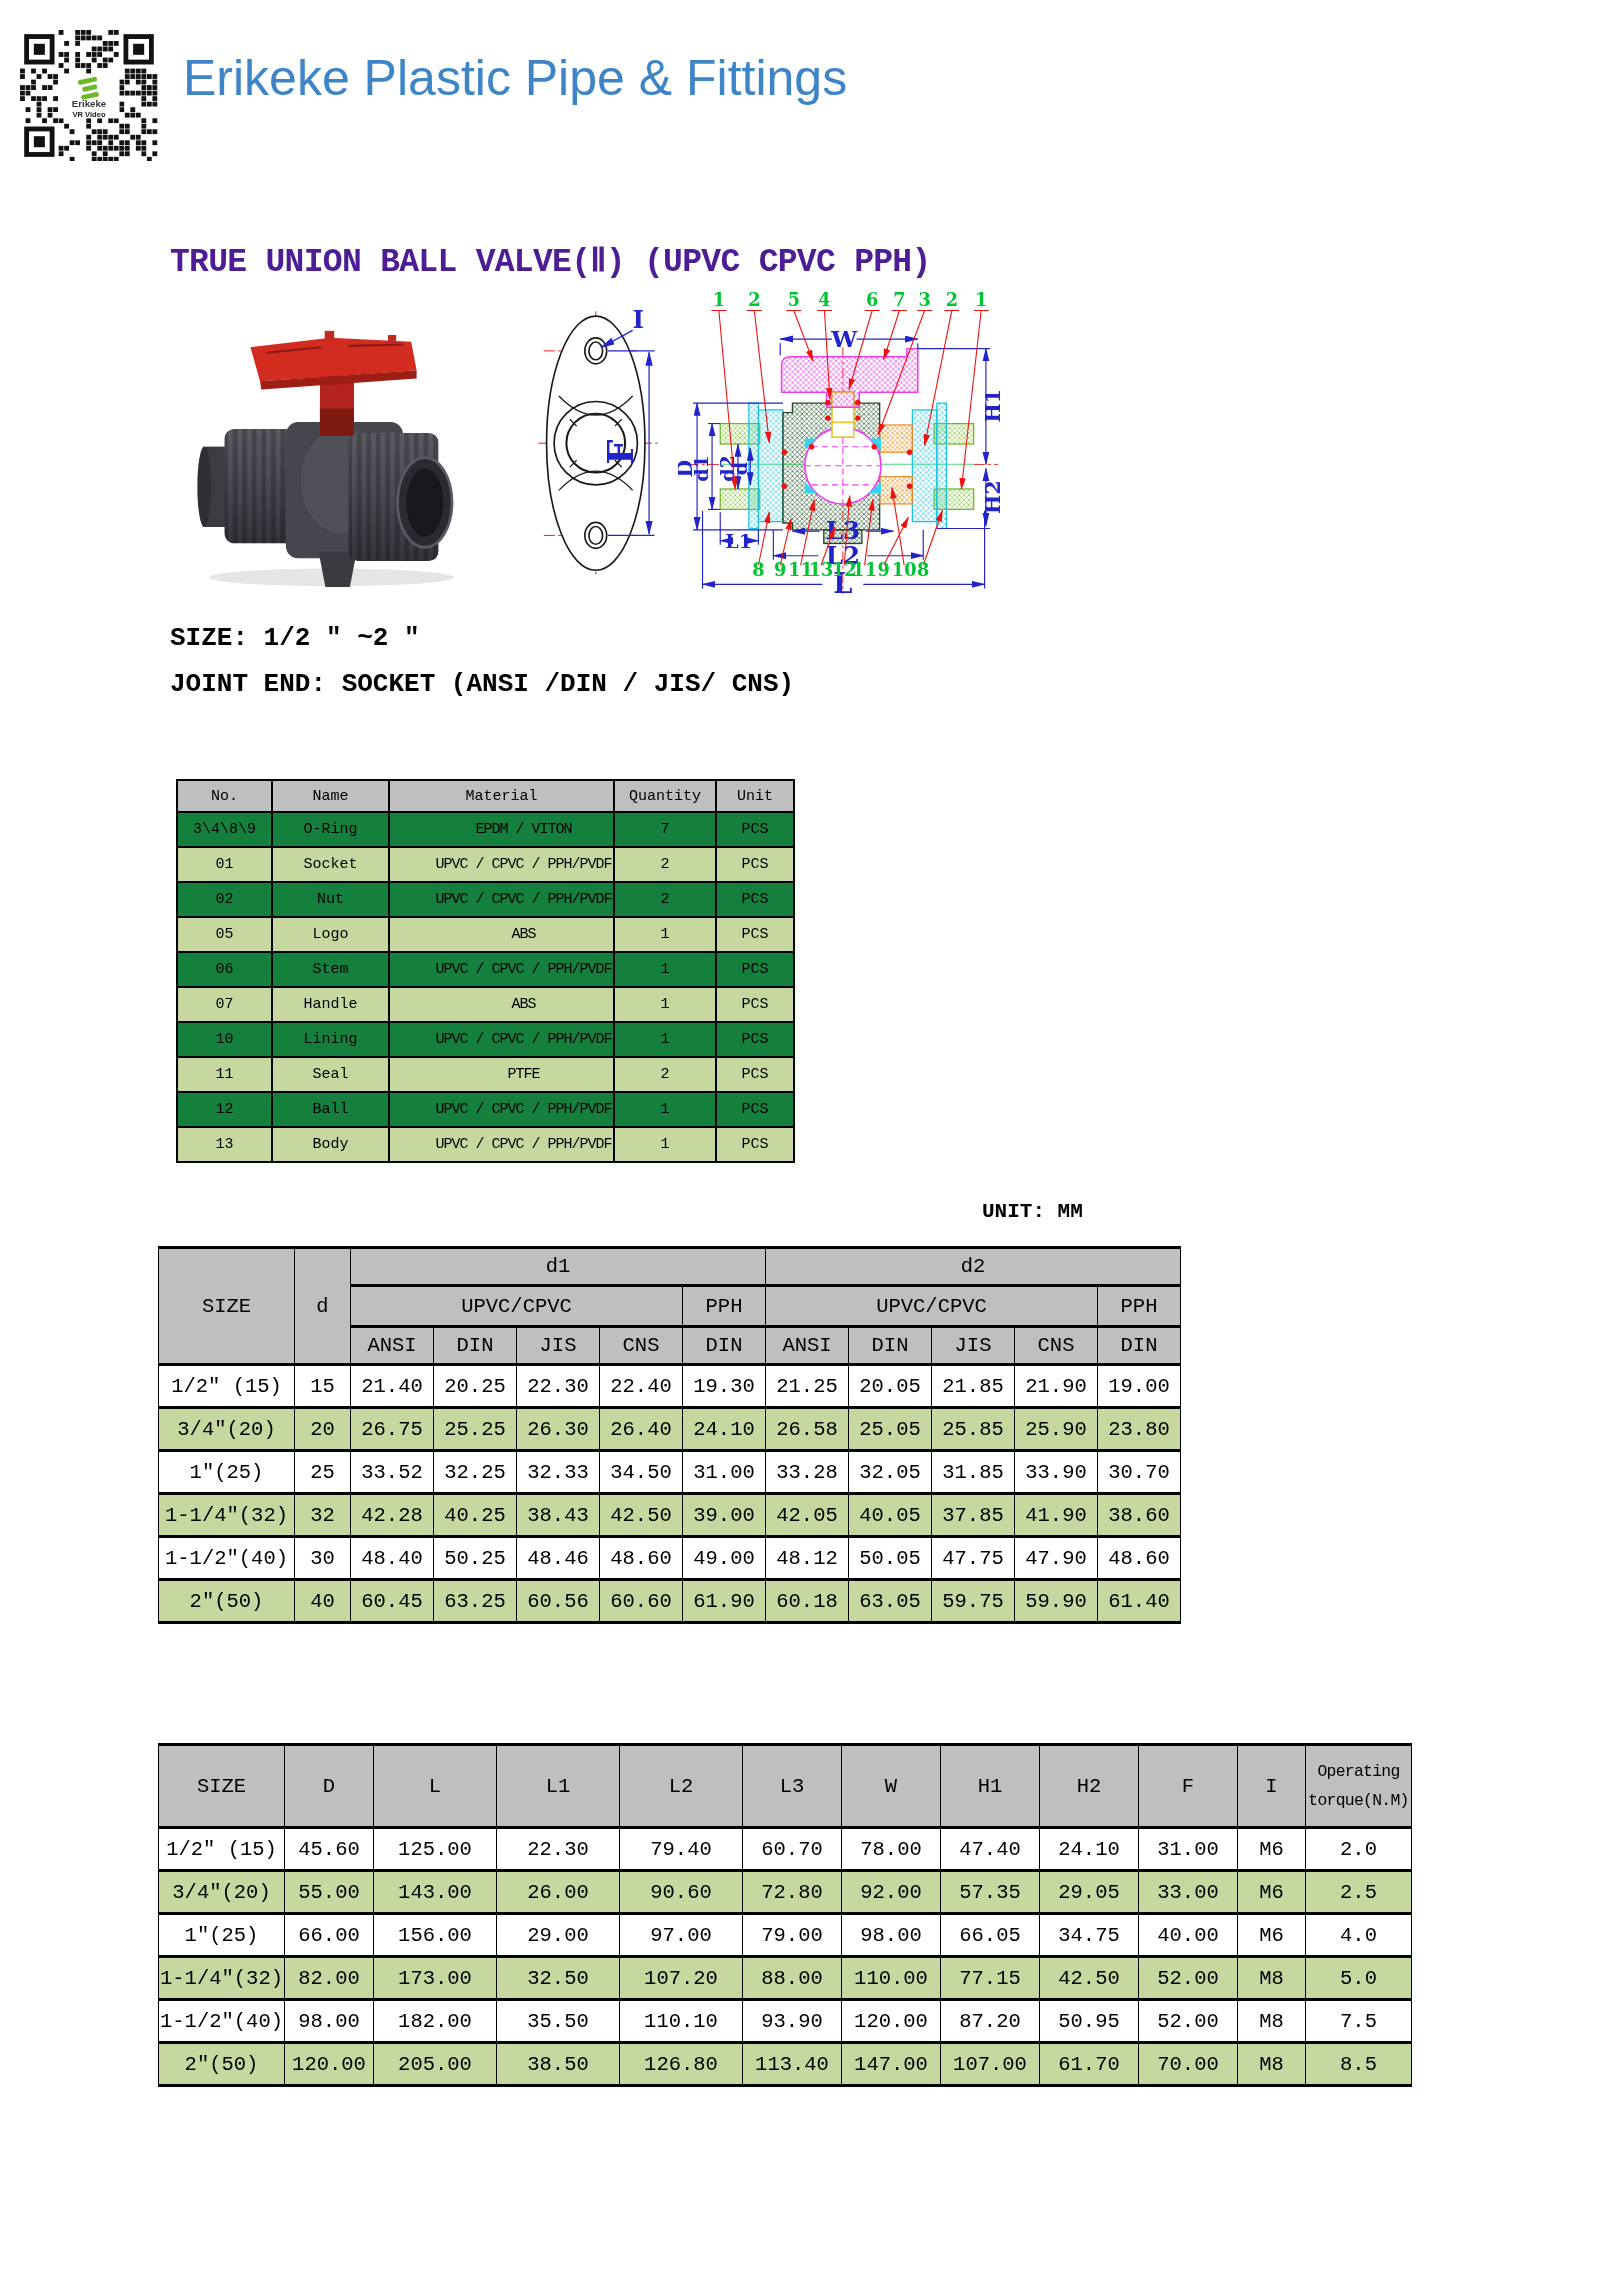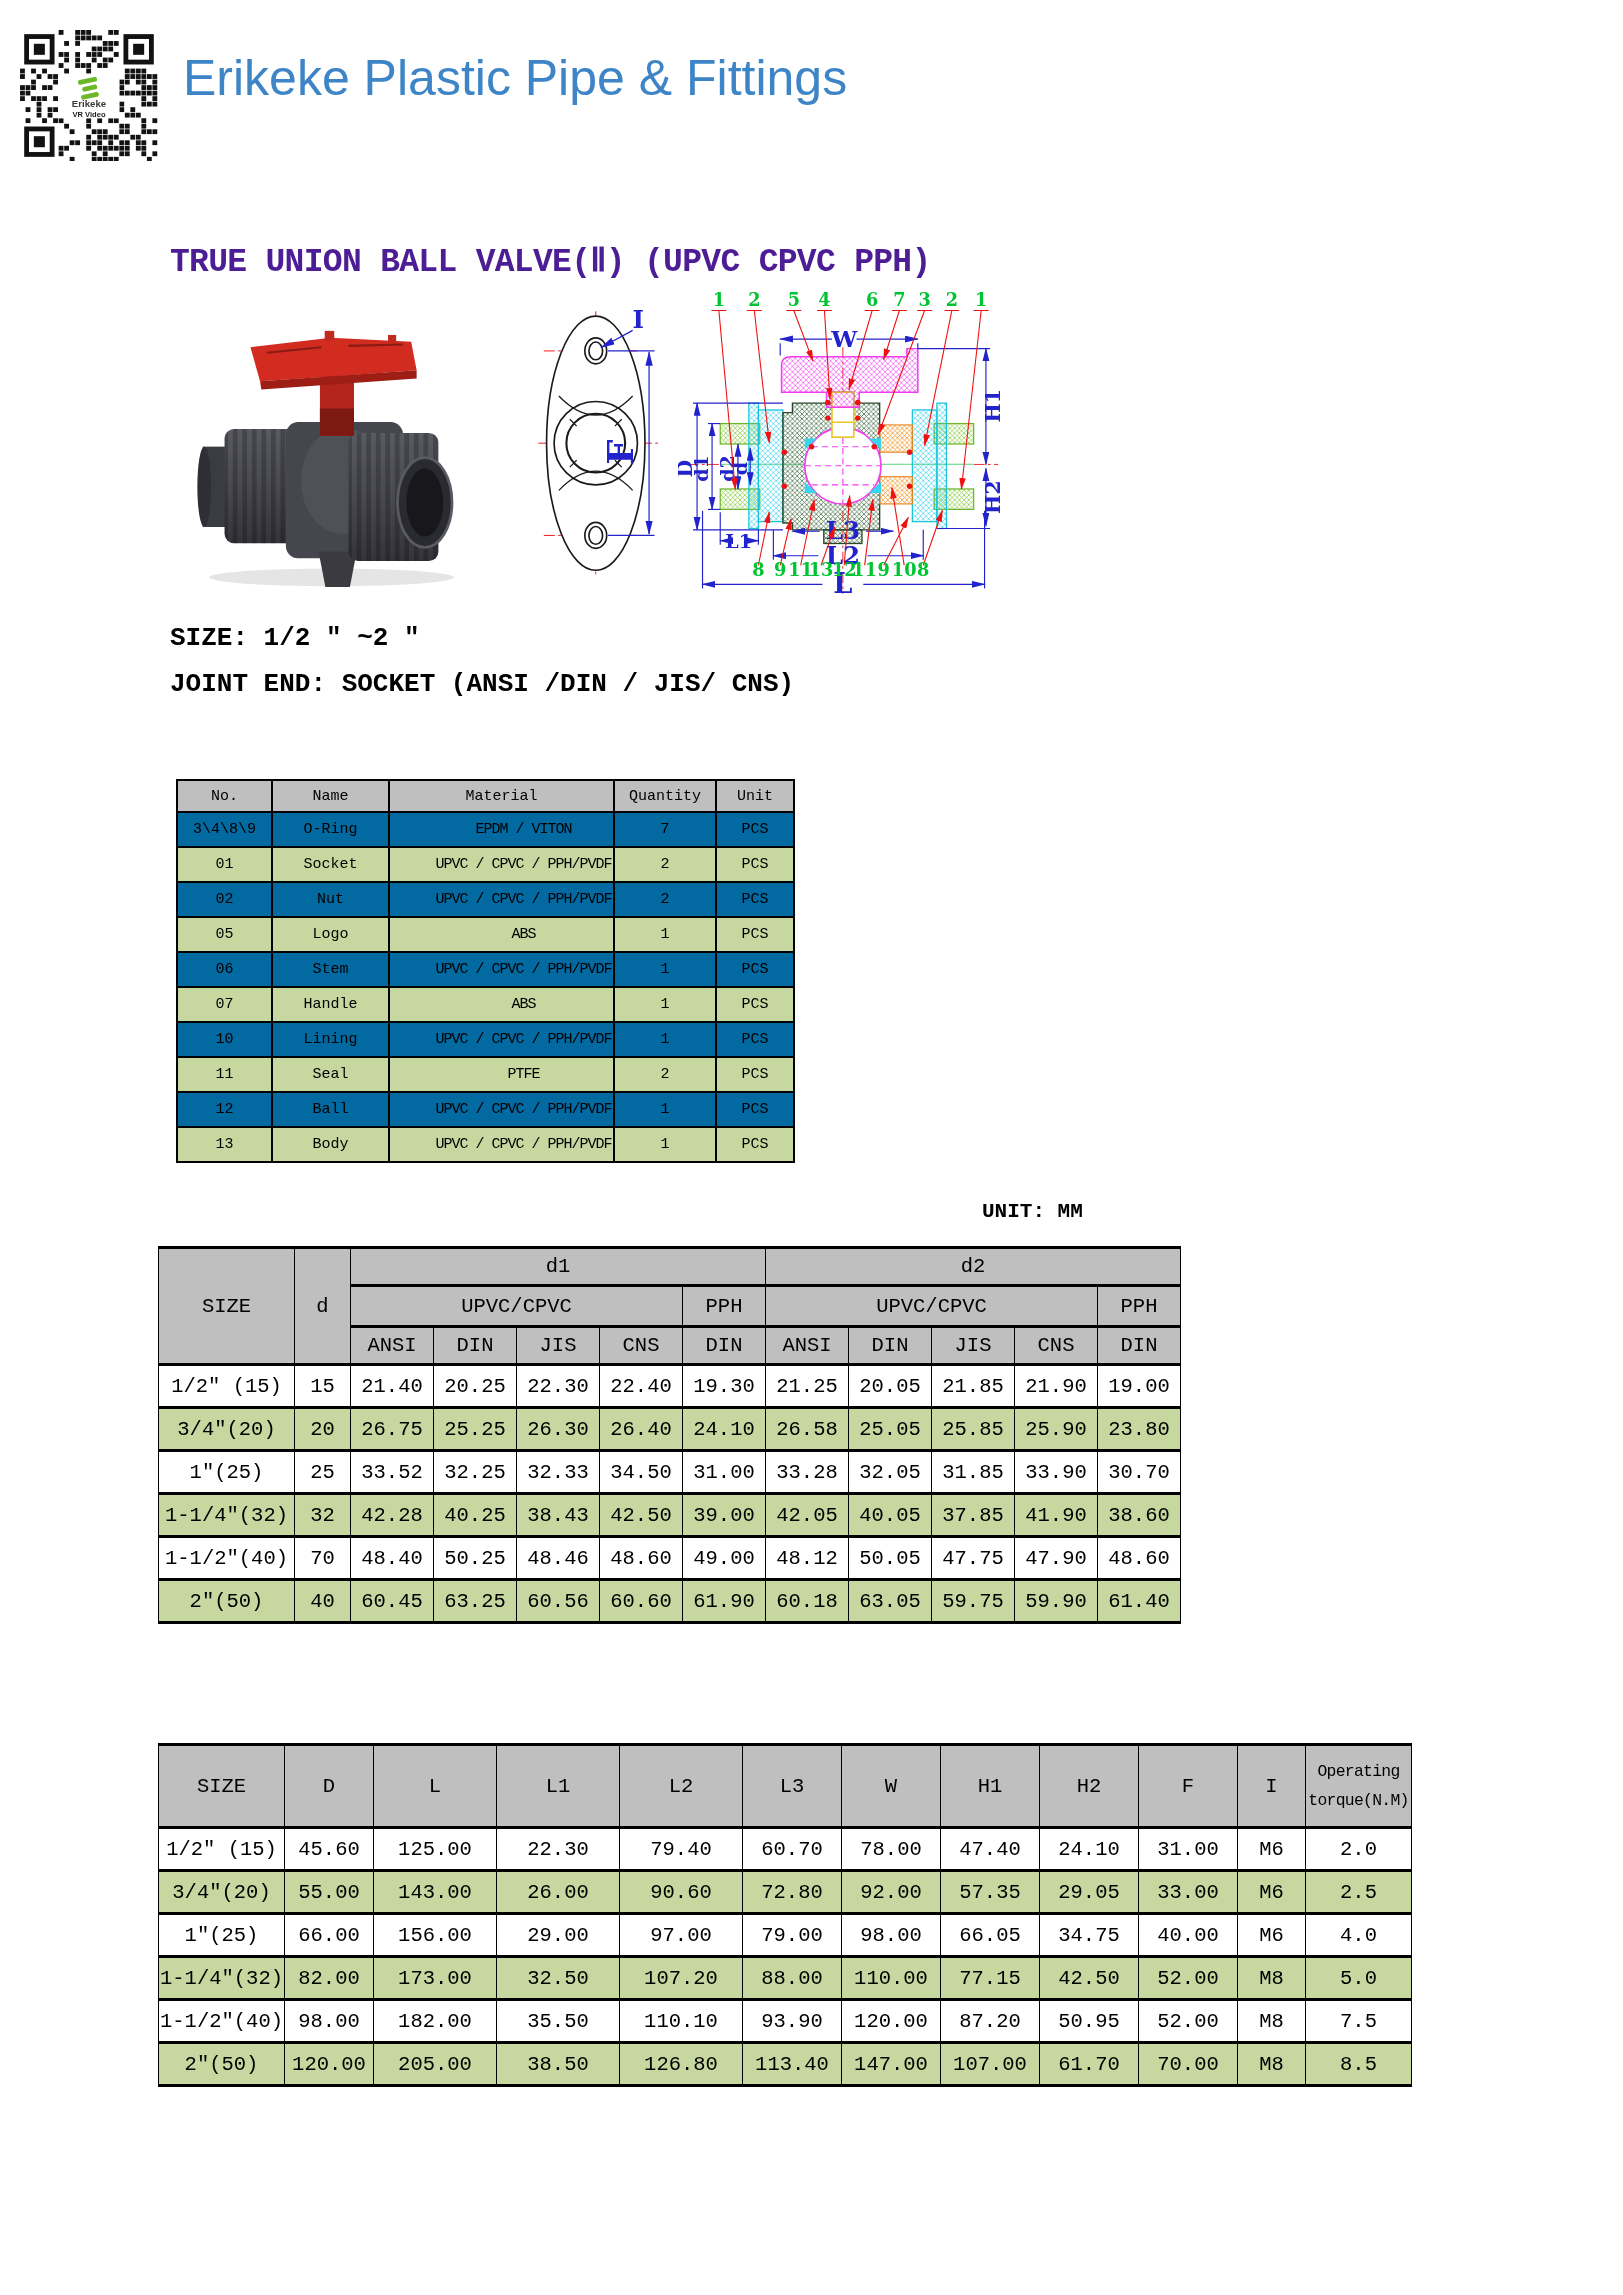--- a/index.html
+++ b/index.html
@@ -24,21 +24,21 @@
   .specs{position:absolute;left:170px;top:615px;font-size:26px;font-weight:bold;line-height:46px;white-space:nowrap;}
   .specs .indent{padding-left:140px;}
 
   
   table{border-collapse:collapse;table-layout:fixed;}
   th,td{text-align:center;vertical-align:middle;padding:0;overflow:hidden;white-space:nowrap;font-weight:normal;}
 
   .parts{position:absolute;left:176px;top:779px;font-size:15px;border-radius:32px;}
   .parts th,.parts td{border:2px solid #000;}
   .parts thead th{background:#bfbfbf;height:30px;}
-  .parts tbody td{height:33px;background:#0369a1;}
+  .parts tbody td{height:33px;background:#15803d;}
   .parts tbody tr:nth-child(even) td{background:#c6d8a0;}
   .parts td:nth-child(3){letter-spacing:-1px;padding-left:44px;}
 
   .unit-label{position:absolute;font-size:21px;font-weight:bold;}
   #unit1{left:982px;top:1200px;width:205px;}
   #unit2{left:1152px;top:1762px;width:205px;}
 
   .dim{font-size:20.5px;}
   .dim th,.dim td{border-left:1.4px solid #000;border-right:1.4px solid #000;
                   border-top:3.4px solid #000;border-bottom:3.4px solid #000;}
@@ -714,21 +714,21 @@
           <td>42.50</td>
           <td>39.00</td>
           <td>42.05</td>
           <td>40.05</td>
           <td>37.85</td>
           <td>41.90</td>
           <td>38.60</td>
         </tr>
         <tr>
           <td>1-1/2″(40)</td>
-          <td>70</td>
+          <td>30</td>
           <td>48.40</td>
           <td>50.25</td>
           <td>48.46</td>
           <td>48.60</td>
           <td>49.00</td>
           <td>48.12</td>
           <td>50.05</td>
           <td>47.75</td>
           <td>47.90</td>
           <td>48.60</td>

